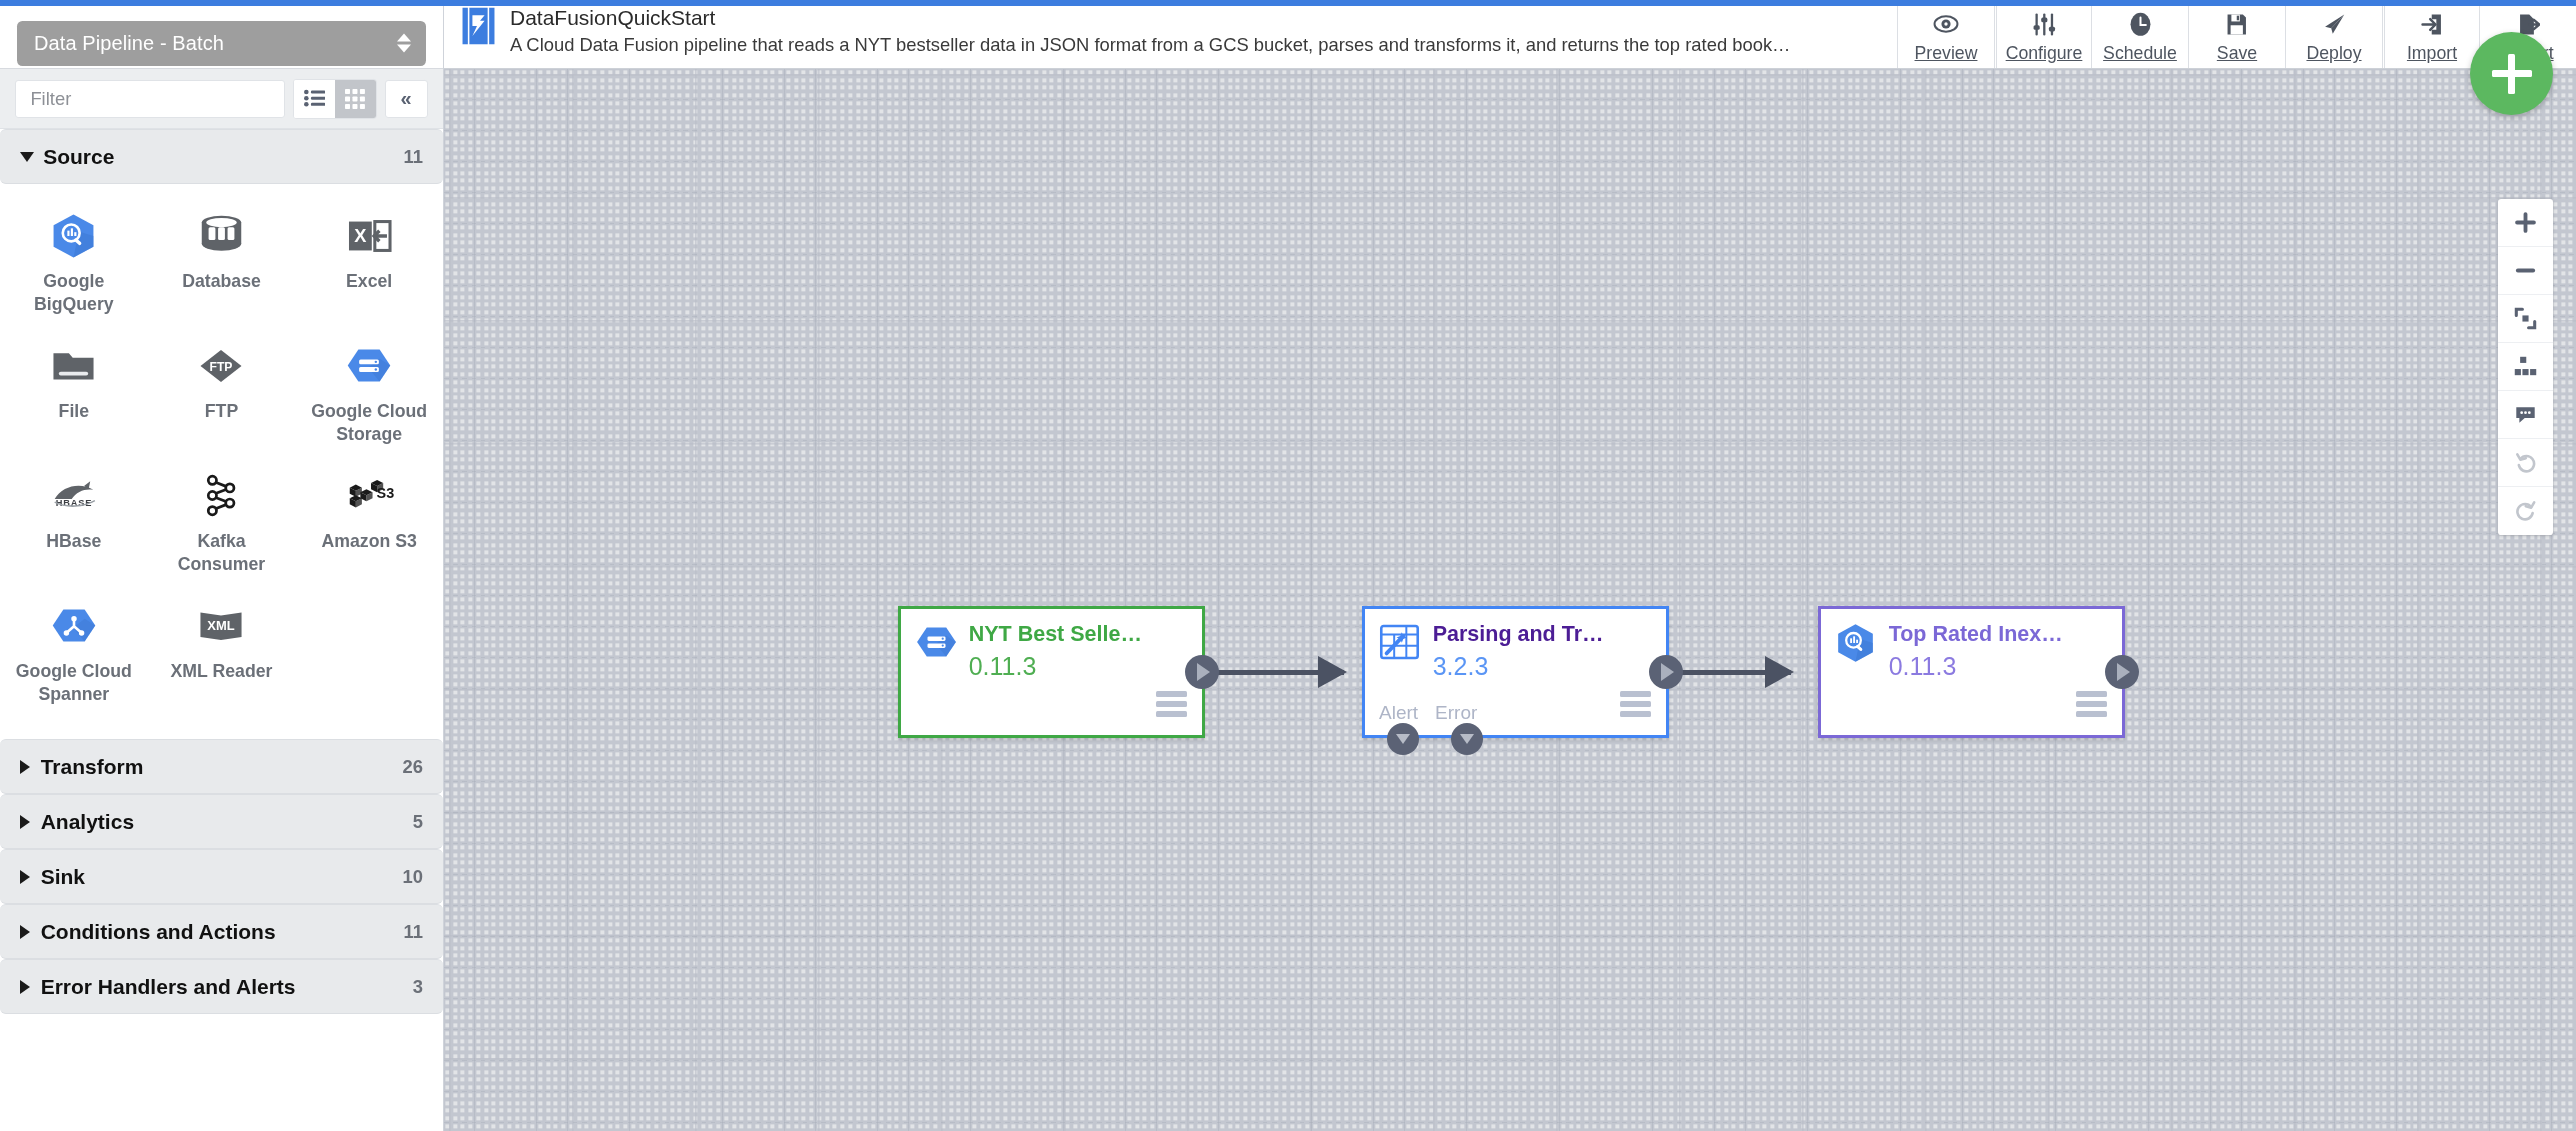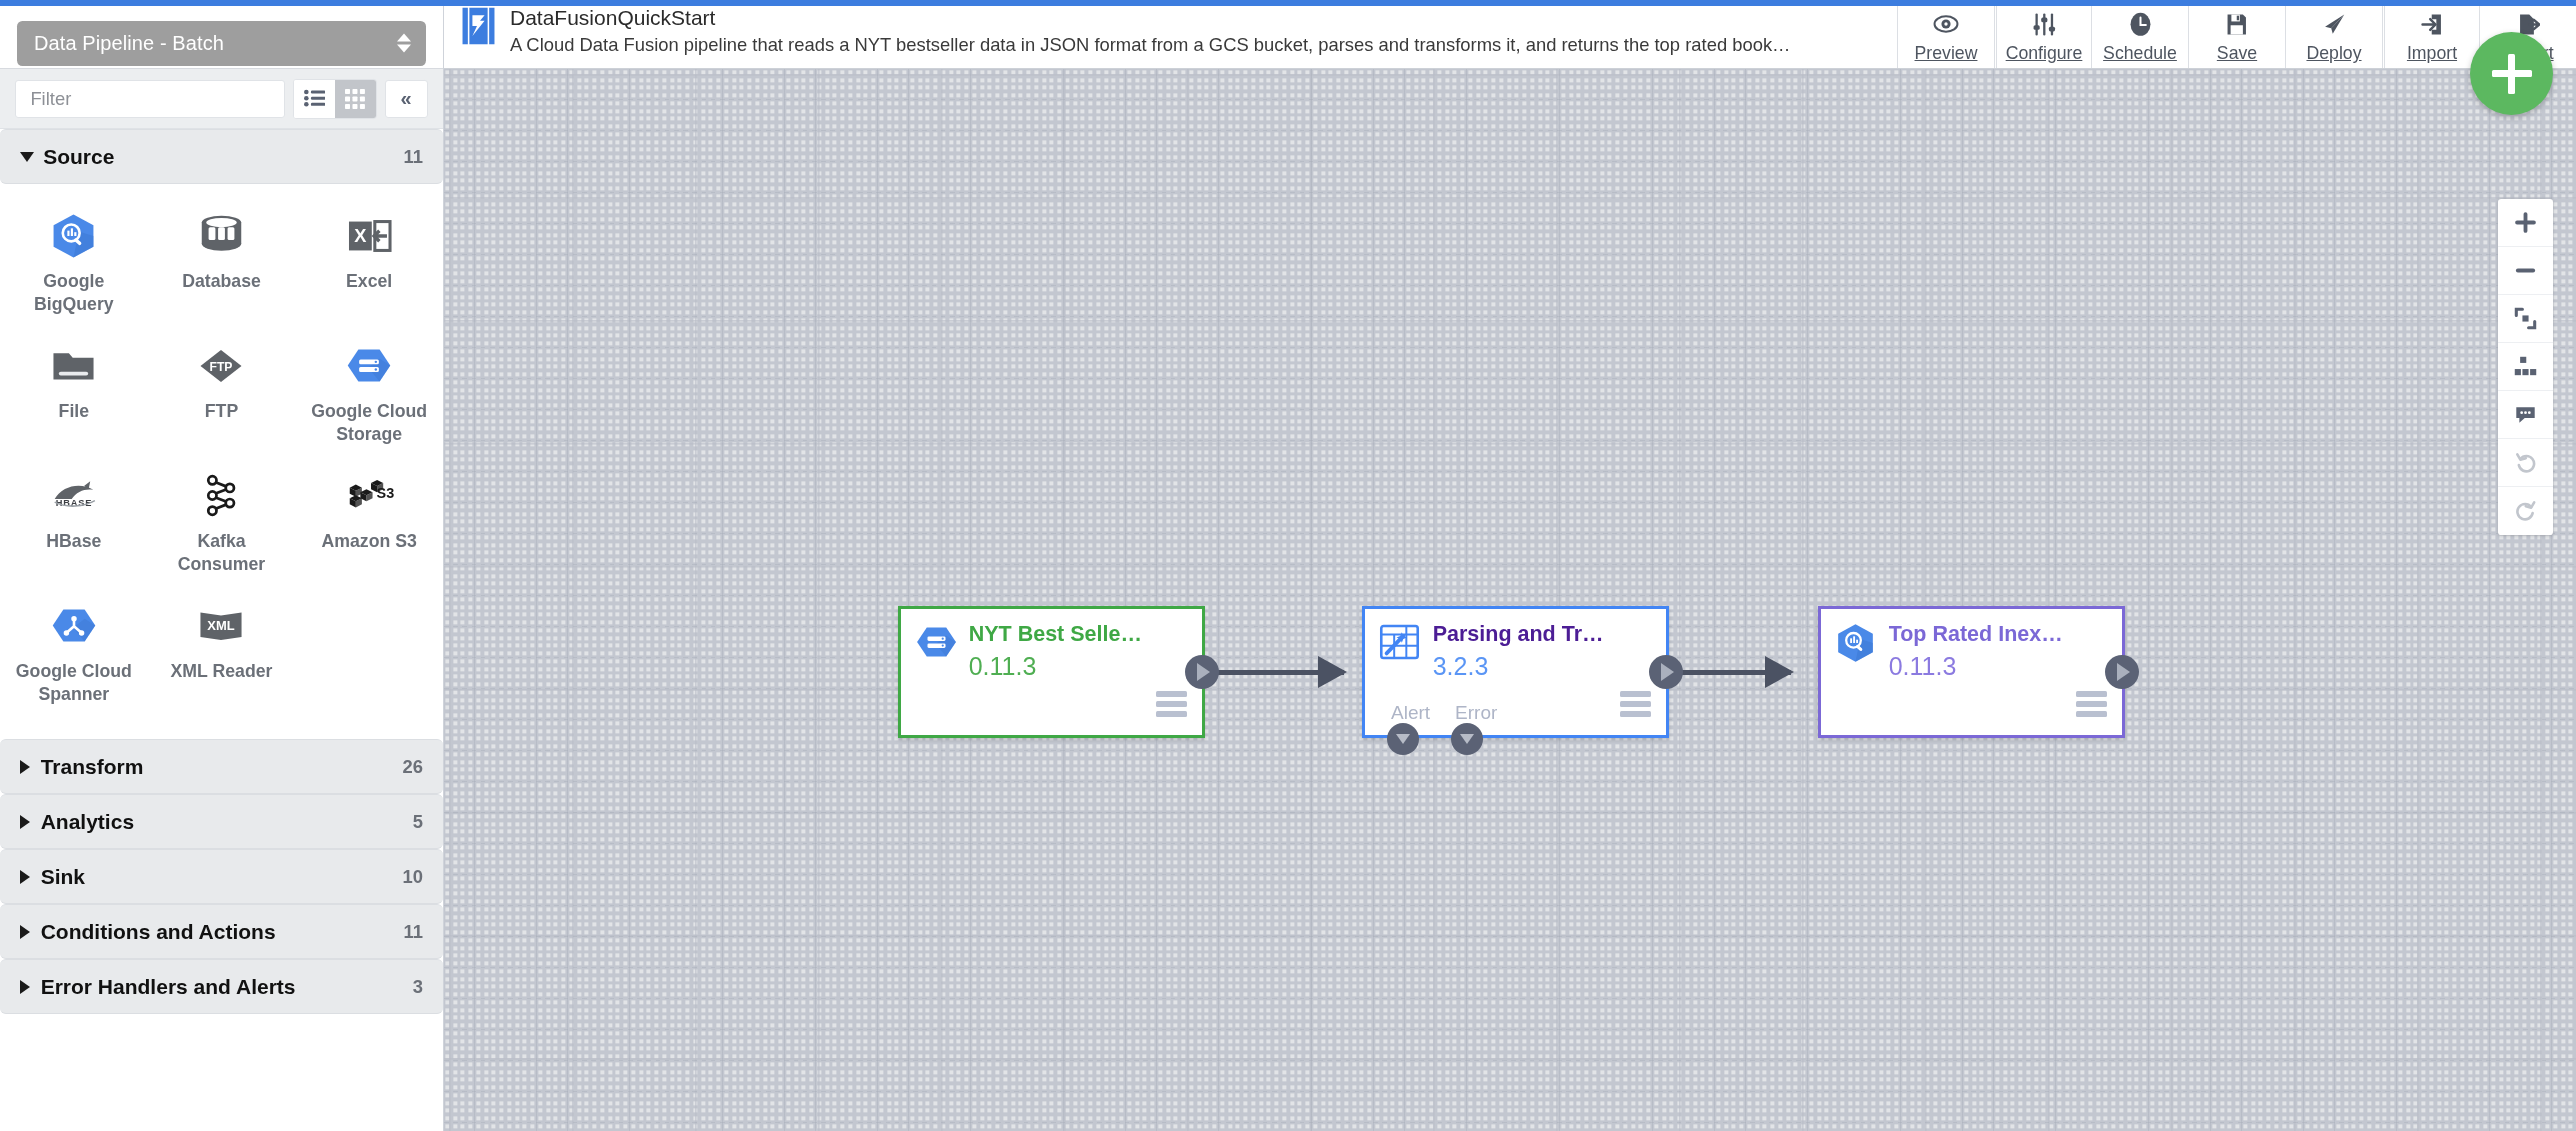--- a/index.html
+++ b/index.html
@@ -154,21 +154,21 @@
   }
   .node .nhead { display: flex; align-items: flex-start; padding: 14px 14px 0 14px; }
   .node .nicon { width: 43px; height: 43px; flex: 0 0 auto; margin-right: 10.7px; }
   .node .ntitle { font-size: 21.5px; font-weight: bold; line-height: 1.1; }
   .node .nver { font-size: 25px; margin-top: 5.4px; }
   .node .hamburger {
     position: absolute; right: 15.4px; bottom: 18.4px; width: 31px;
     display: flex; flex-direction: column; gap: 4.6px; cursor: pointer;
   }
   .node .hamburger span { display: block; height: 5.4px; background: #b9c0d0; border-radius: 1.5px; }
-  .node .ports { position: absolute; left: 14px; bottom: 10.7px; display: flex; gap: 25px; margin-left: 12px; }
+  .node .ports { position: absolute; left: 14px; bottom: 10.7px; display: flex; gap: 17px; }
   .node .ports .pl { font-size: 19px; color: #aeb5c7; }
   .port-tri {
     position: absolute; width: 32px; height: 32px; border-radius: 50%;
     background: #5b6275; display: flex; align-items: center; justify-content: center;
   }
   .port-tri i {
     width: 0; height: 0; border-left: 7.7px solid transparent;
     border-right: 7.7px solid transparent; border-top: 10.7px solid #b7bcc7;
   }
   .out-port {

